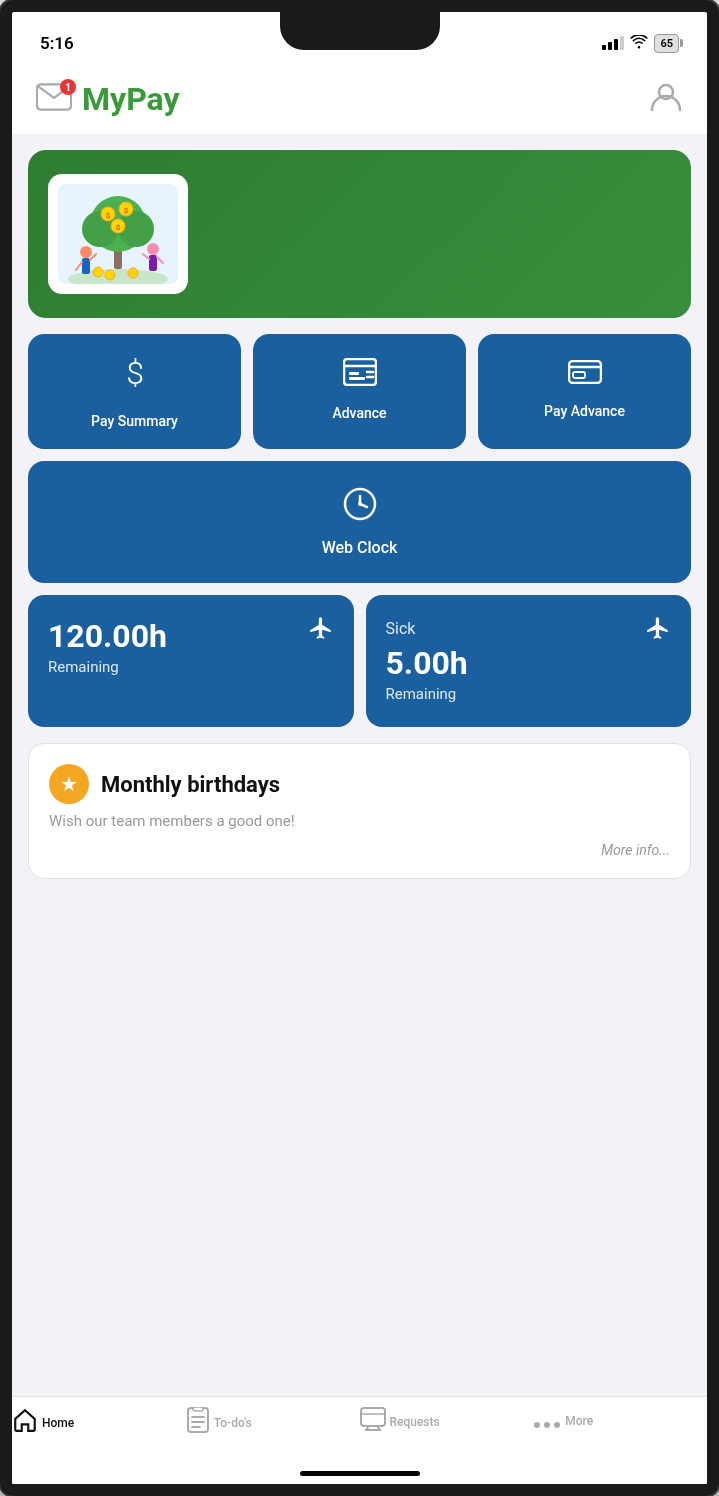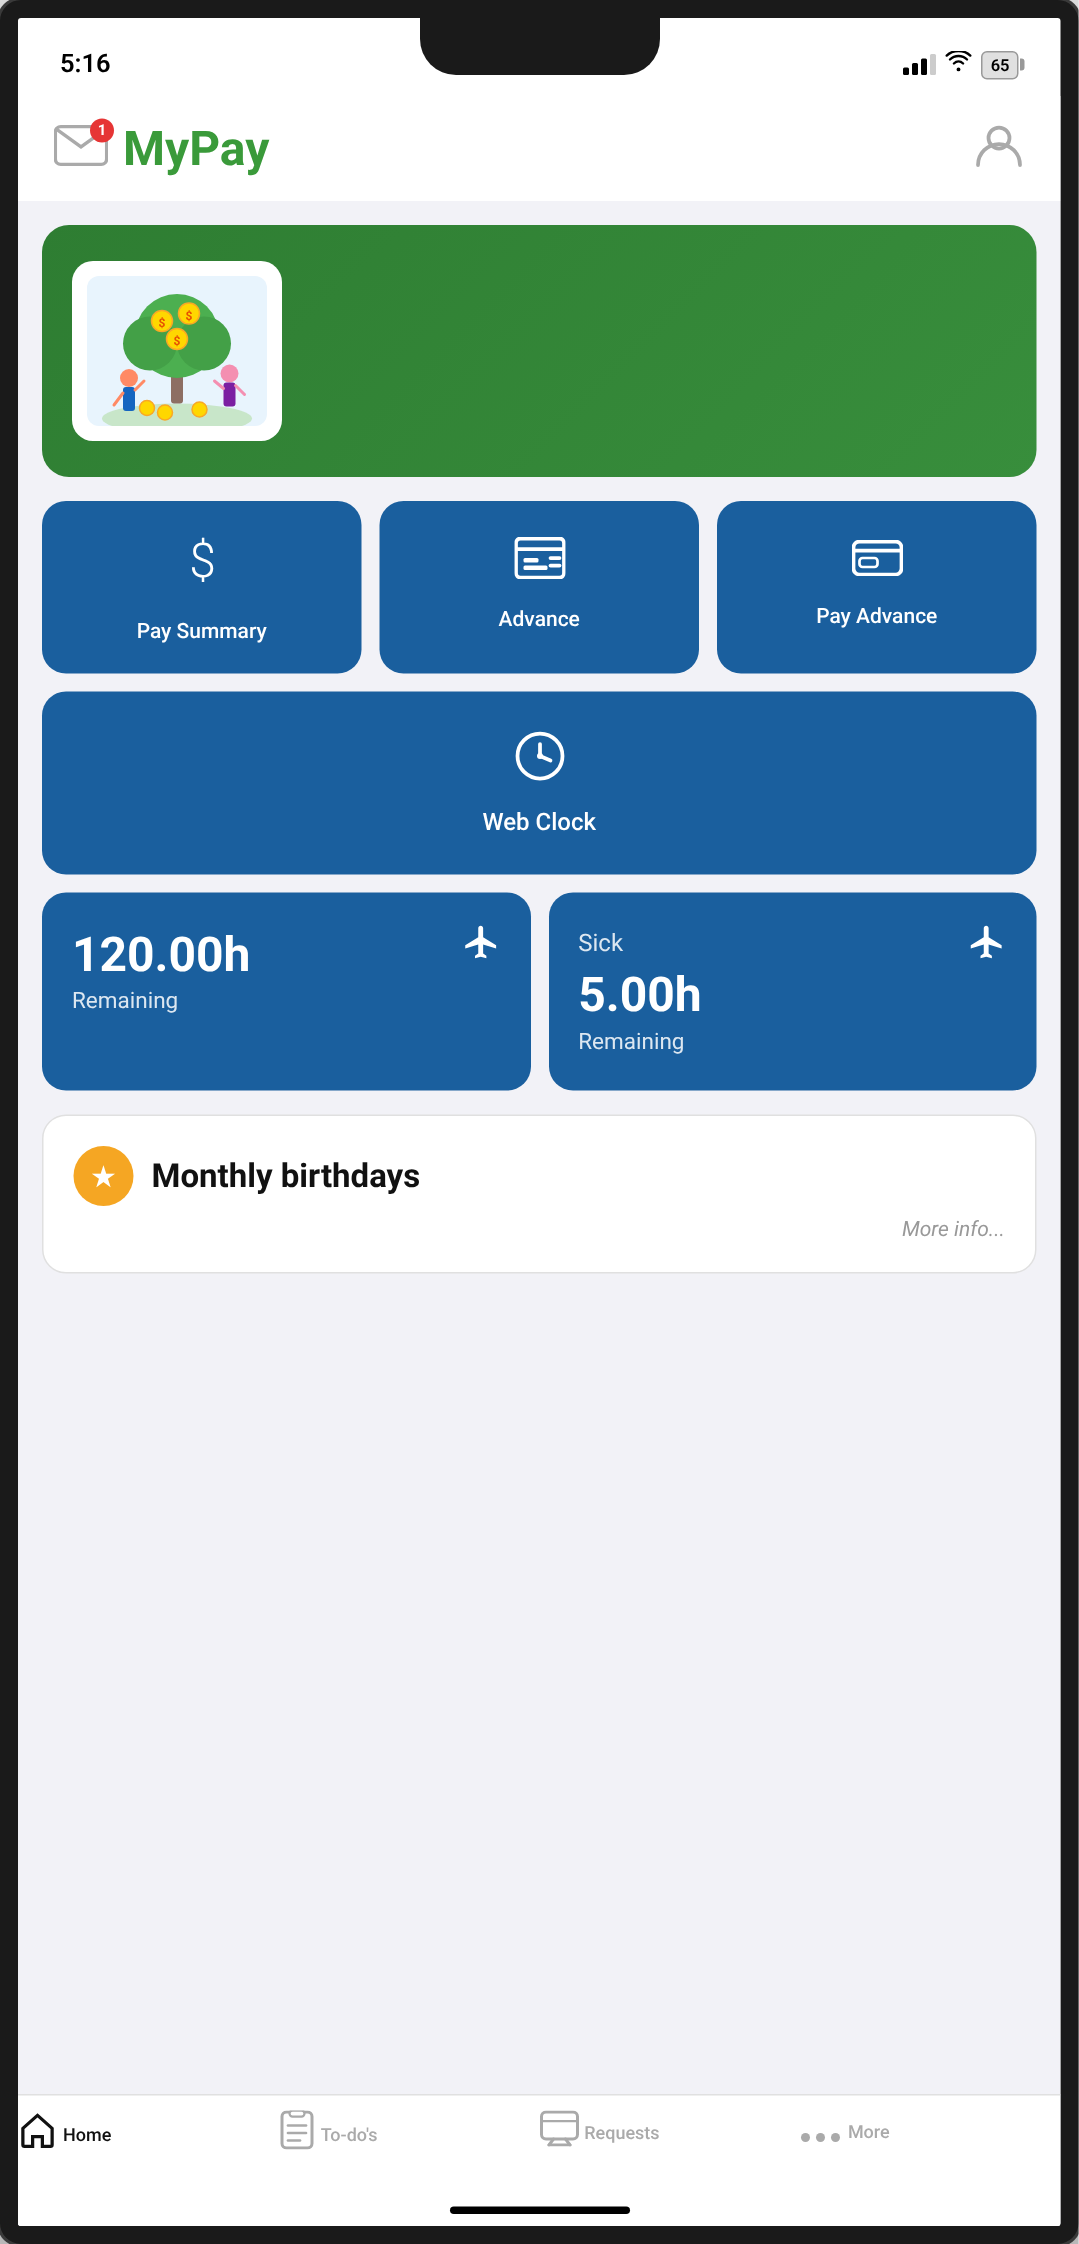--- a/index.html
+++ b/index.html
@@ -594,20 +594,21 @@
             </svg>
           </div>
         </div>
       </div>
 
       <div class="birthday-card">
         <div class="birthday-header">
           <div class="star-icon">★</div>
           <span class="birthday-title">Monthly birthdays</span>
         </div>
+        <p class="birthday-subtitle">Wish our team members a good one!</p>
         <div class="more-info">More info...</div>
       </div>
 
     </div>
 
     <div class="bottom-nav">
 
       <div class="nav-item active">
         <div class="nav-icon">
           <svg width="26" height="26" viewBox="0 0 24 24" fill="none">

